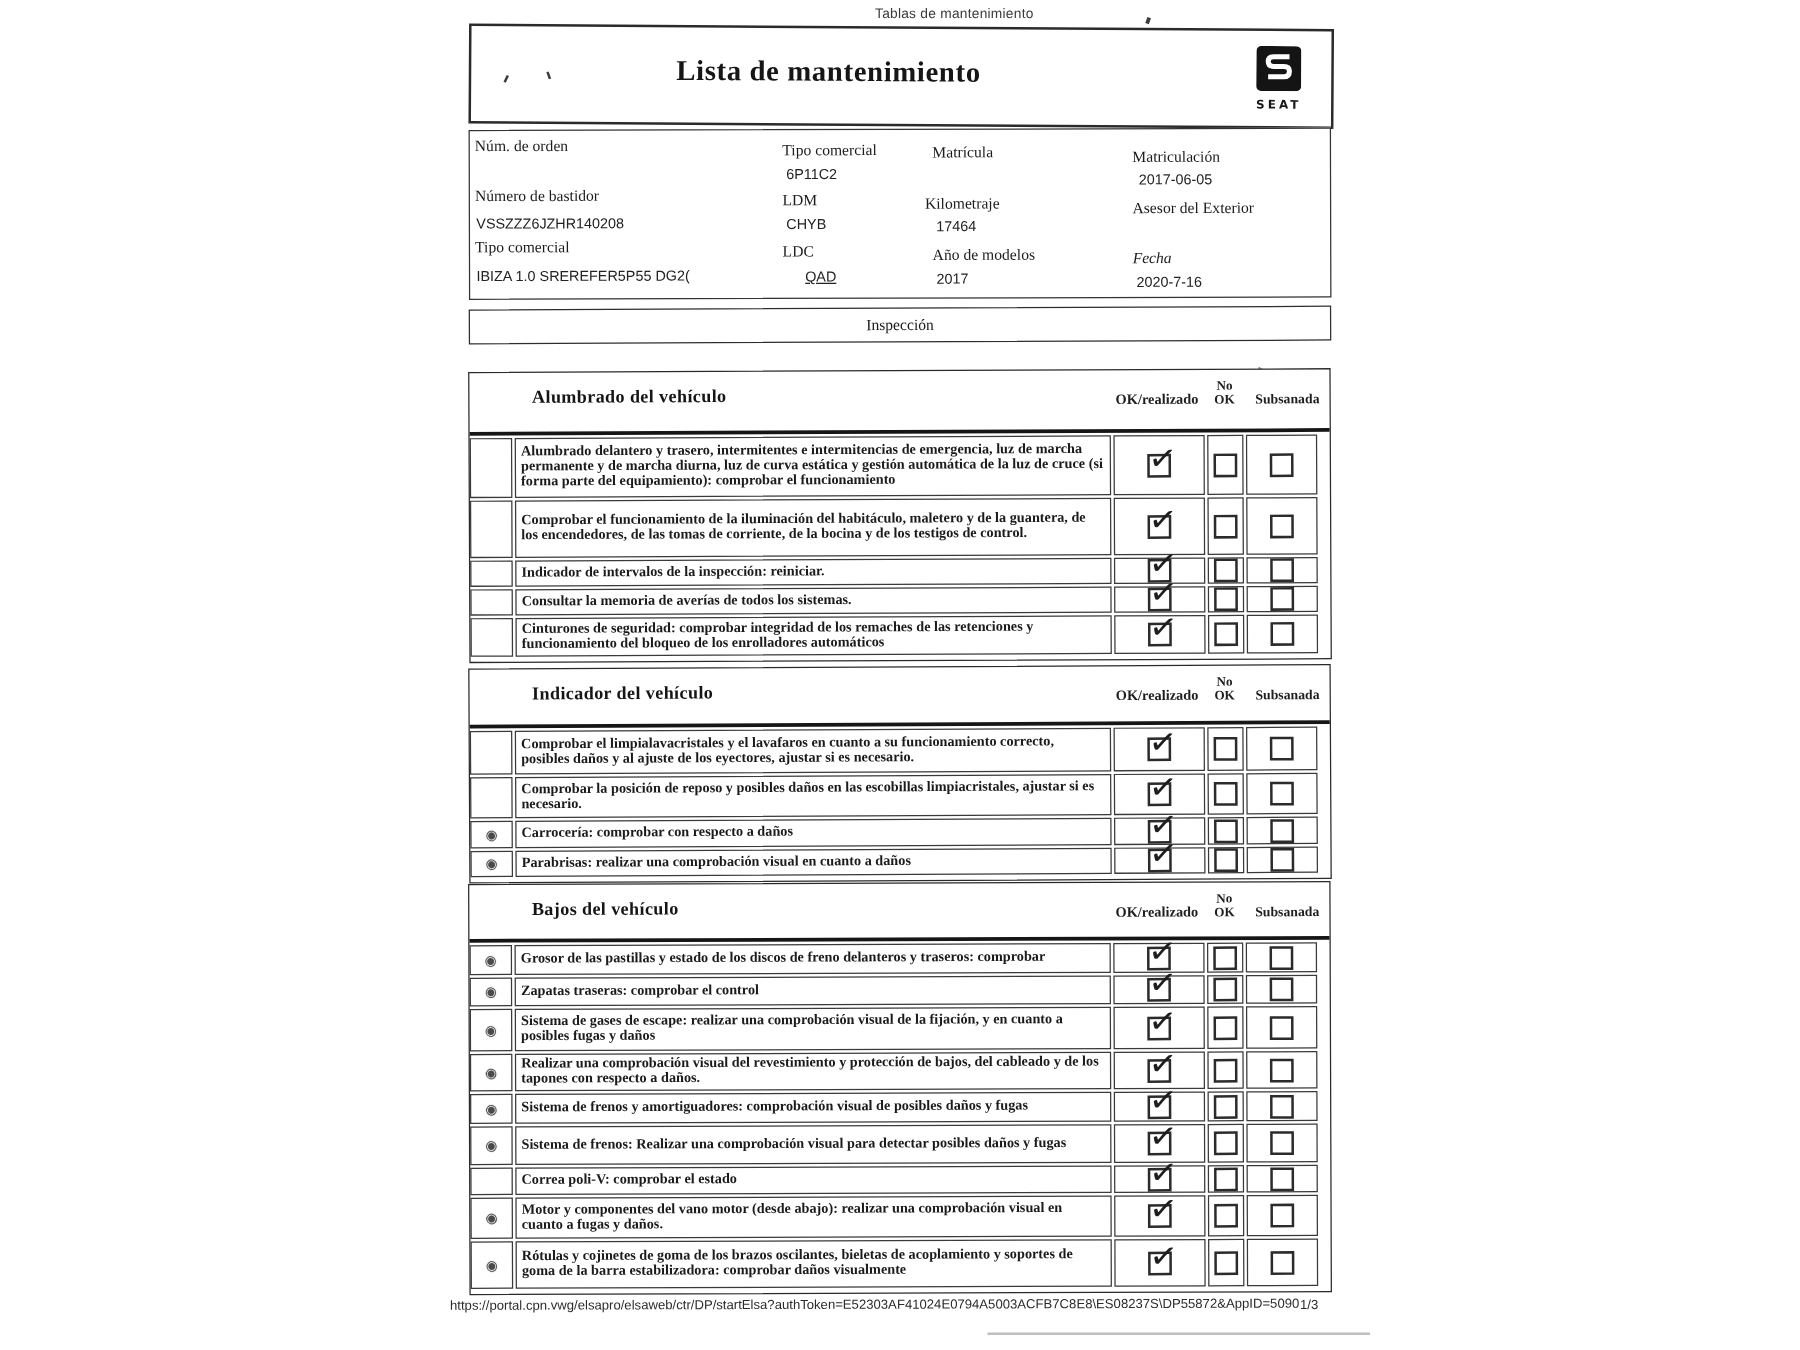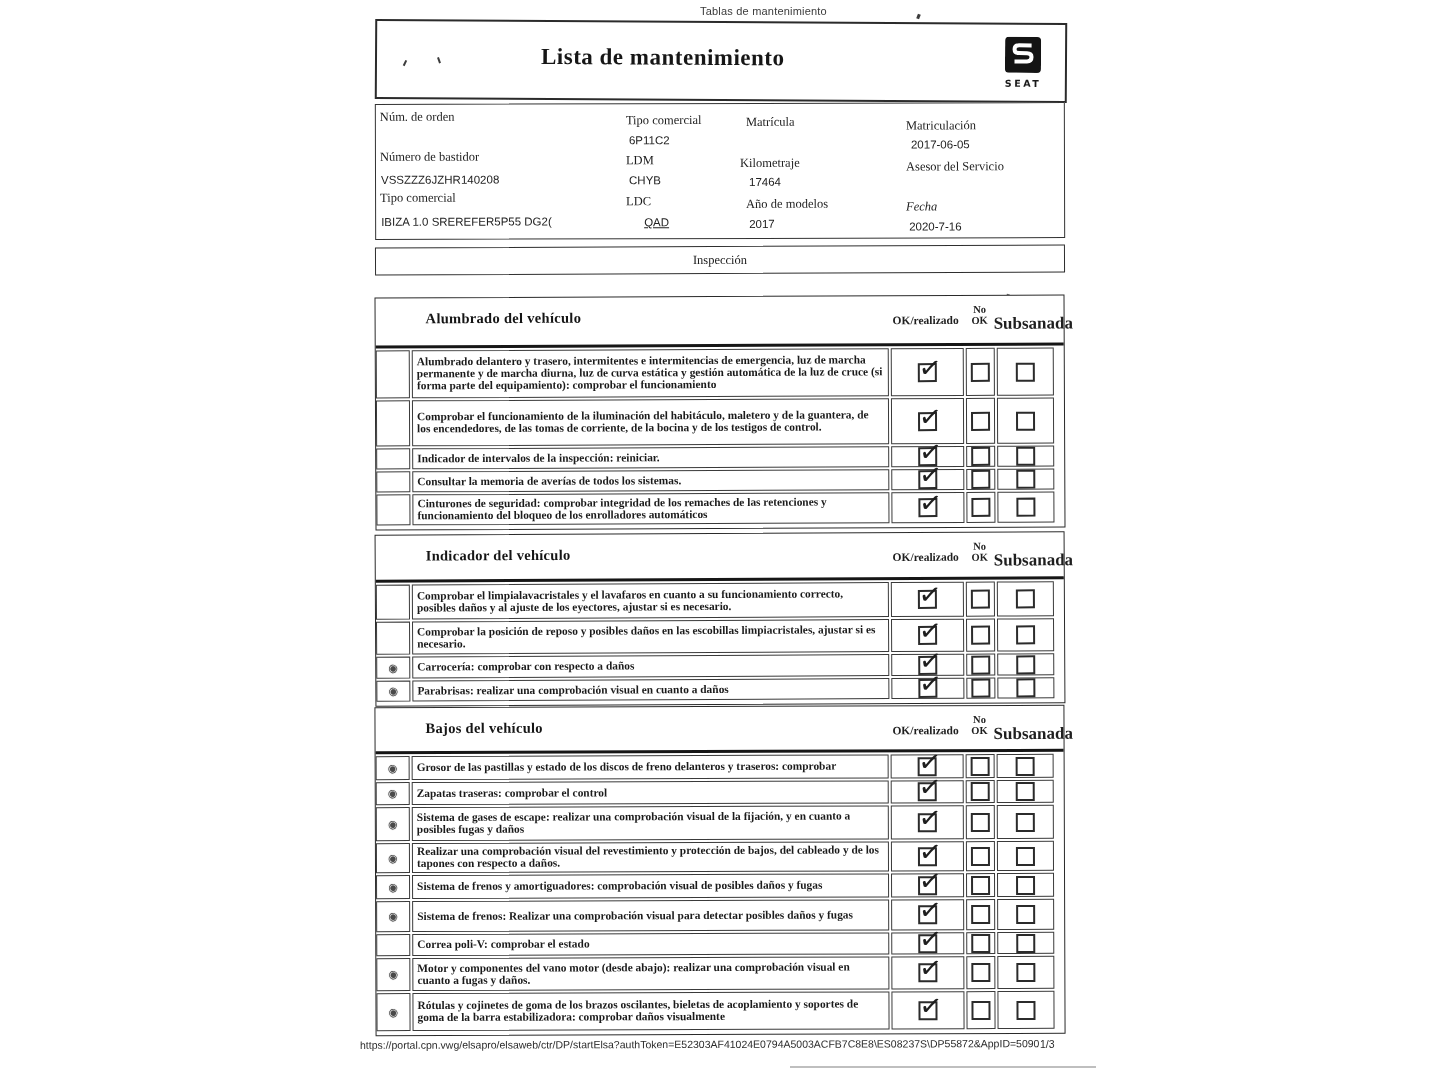--- a/index.html
+++ b/index.html
@@ -34,22 +34,22 @@
   
   .sect{position:absolute;left:375px;width:688px;border:1.6px solid #2a2a2a;
         transform:rotate(-.25deg);background:#fff;}
   .sect-head{position:relative;border-bottom:3px solid #161616;}
   .sect-title{position:absolute;left:50px;top:12px;font-size:14.5px;font-weight:700;
               letter-spacing:.3px;color:#151515;}
   .col-ok{position:absolute;left:503px;width:94px;text-align:center;top:18px;
           font-size:11.5px;font-weight:700;}
   .col-nook{position:absolute;left:588px;width:32px;text-align:center;top:8px;
             font-size:10.5px;font-weight:700;line-height:11px;}
-  .col-sub{position:absolute;left:618px;width:62px;text-align:left;top:18px;
-           font-size:17px;font-weight:700;}
+  .col-sub{position:absolute;left:618px;width:62px;text-align:right;top:18px;
+           font-size:11px;font-weight:700;}
   .rows{padding:0 10px 4px 0;}
   .row{display:flex;margin-top:2px;}
   .c{border:1.4px solid #3a3a3a;box-sizing:border-box;}
   .c+.c{margin-left:2px;}
   .ci{width:34px;display:flex;align-items:center;justify-content:center;}
   .cd{flex:1;display:flex;align-items:center;padding:1px 4px;font-size:11.4px;
       line-height:11.9px;font-weight:700;color:#1b1b1b;}
   .ck{width:73px;display:flex;align-items:center;justify-content:center;overflow:visible;}
   .ck.n{width:29px;}
   .ck.s{width:57px;}
@@ -93,21 +93,21 @@
   <div class="info-box">
     <div class="lab" style="left:4px;top:5px;">Núm. de orden</div>
     <div class="lab" style="left:250px;top:9px;">Tipo comercial</div>
     <div class="lab" style="left:370px;top:11px;">Matrícula</div>
     <div class="lab" style="left:530px;top:15px;">Matriculación</div>
     <div class="val" style="left:253px;top:30px;">6P11C2</div>
     <div class="val" style="left:535px;top:35px;">2017-06-05</div>
     <div class="lab" style="left:4px;top:45px;">Número de bastidor</div>
     <div class="lab" style="left:250px;top:49px;">LDM</div>
     <div class="lab" style="left:364px;top:52px;">Kilometraje</div>
-    <div class="lab" style="left:530px;top:56px;">Asesor del Servicio</div>
+    <div class="lab" style="left:530px;top:56px;">Asesor del Exterior</div>
     <div class="val" style="left:5px;top:69px;">VSSZZZ6JZHR140208</div>
     <div class="val" style="left:253px;top:70px;">CHYB</div>
     <div class="val" style="left:373px;top:72px;">17464</div>
     <div class="lab" style="left:4px;top:86px;">Tipo comercial</div>
     <div class="lab" style="left:250px;top:90px;">LDC</div>
     <div class="lab" style="left:370px;top:93px;">Año de modelos</div>
     <div class="lab" style="left:530px;top:96px;font-style:italic;">Fecha</div>
     <div class="val" style="left:5px;top:111px;">IBIZA 1.0 SREREFER5P55 DG2(</div>
     <div class="val" style="left:268px;top:112px;text-decoration:underline;">QAD</div>
     <div class="val" style="left:373px;top:114px;">2017</div>

